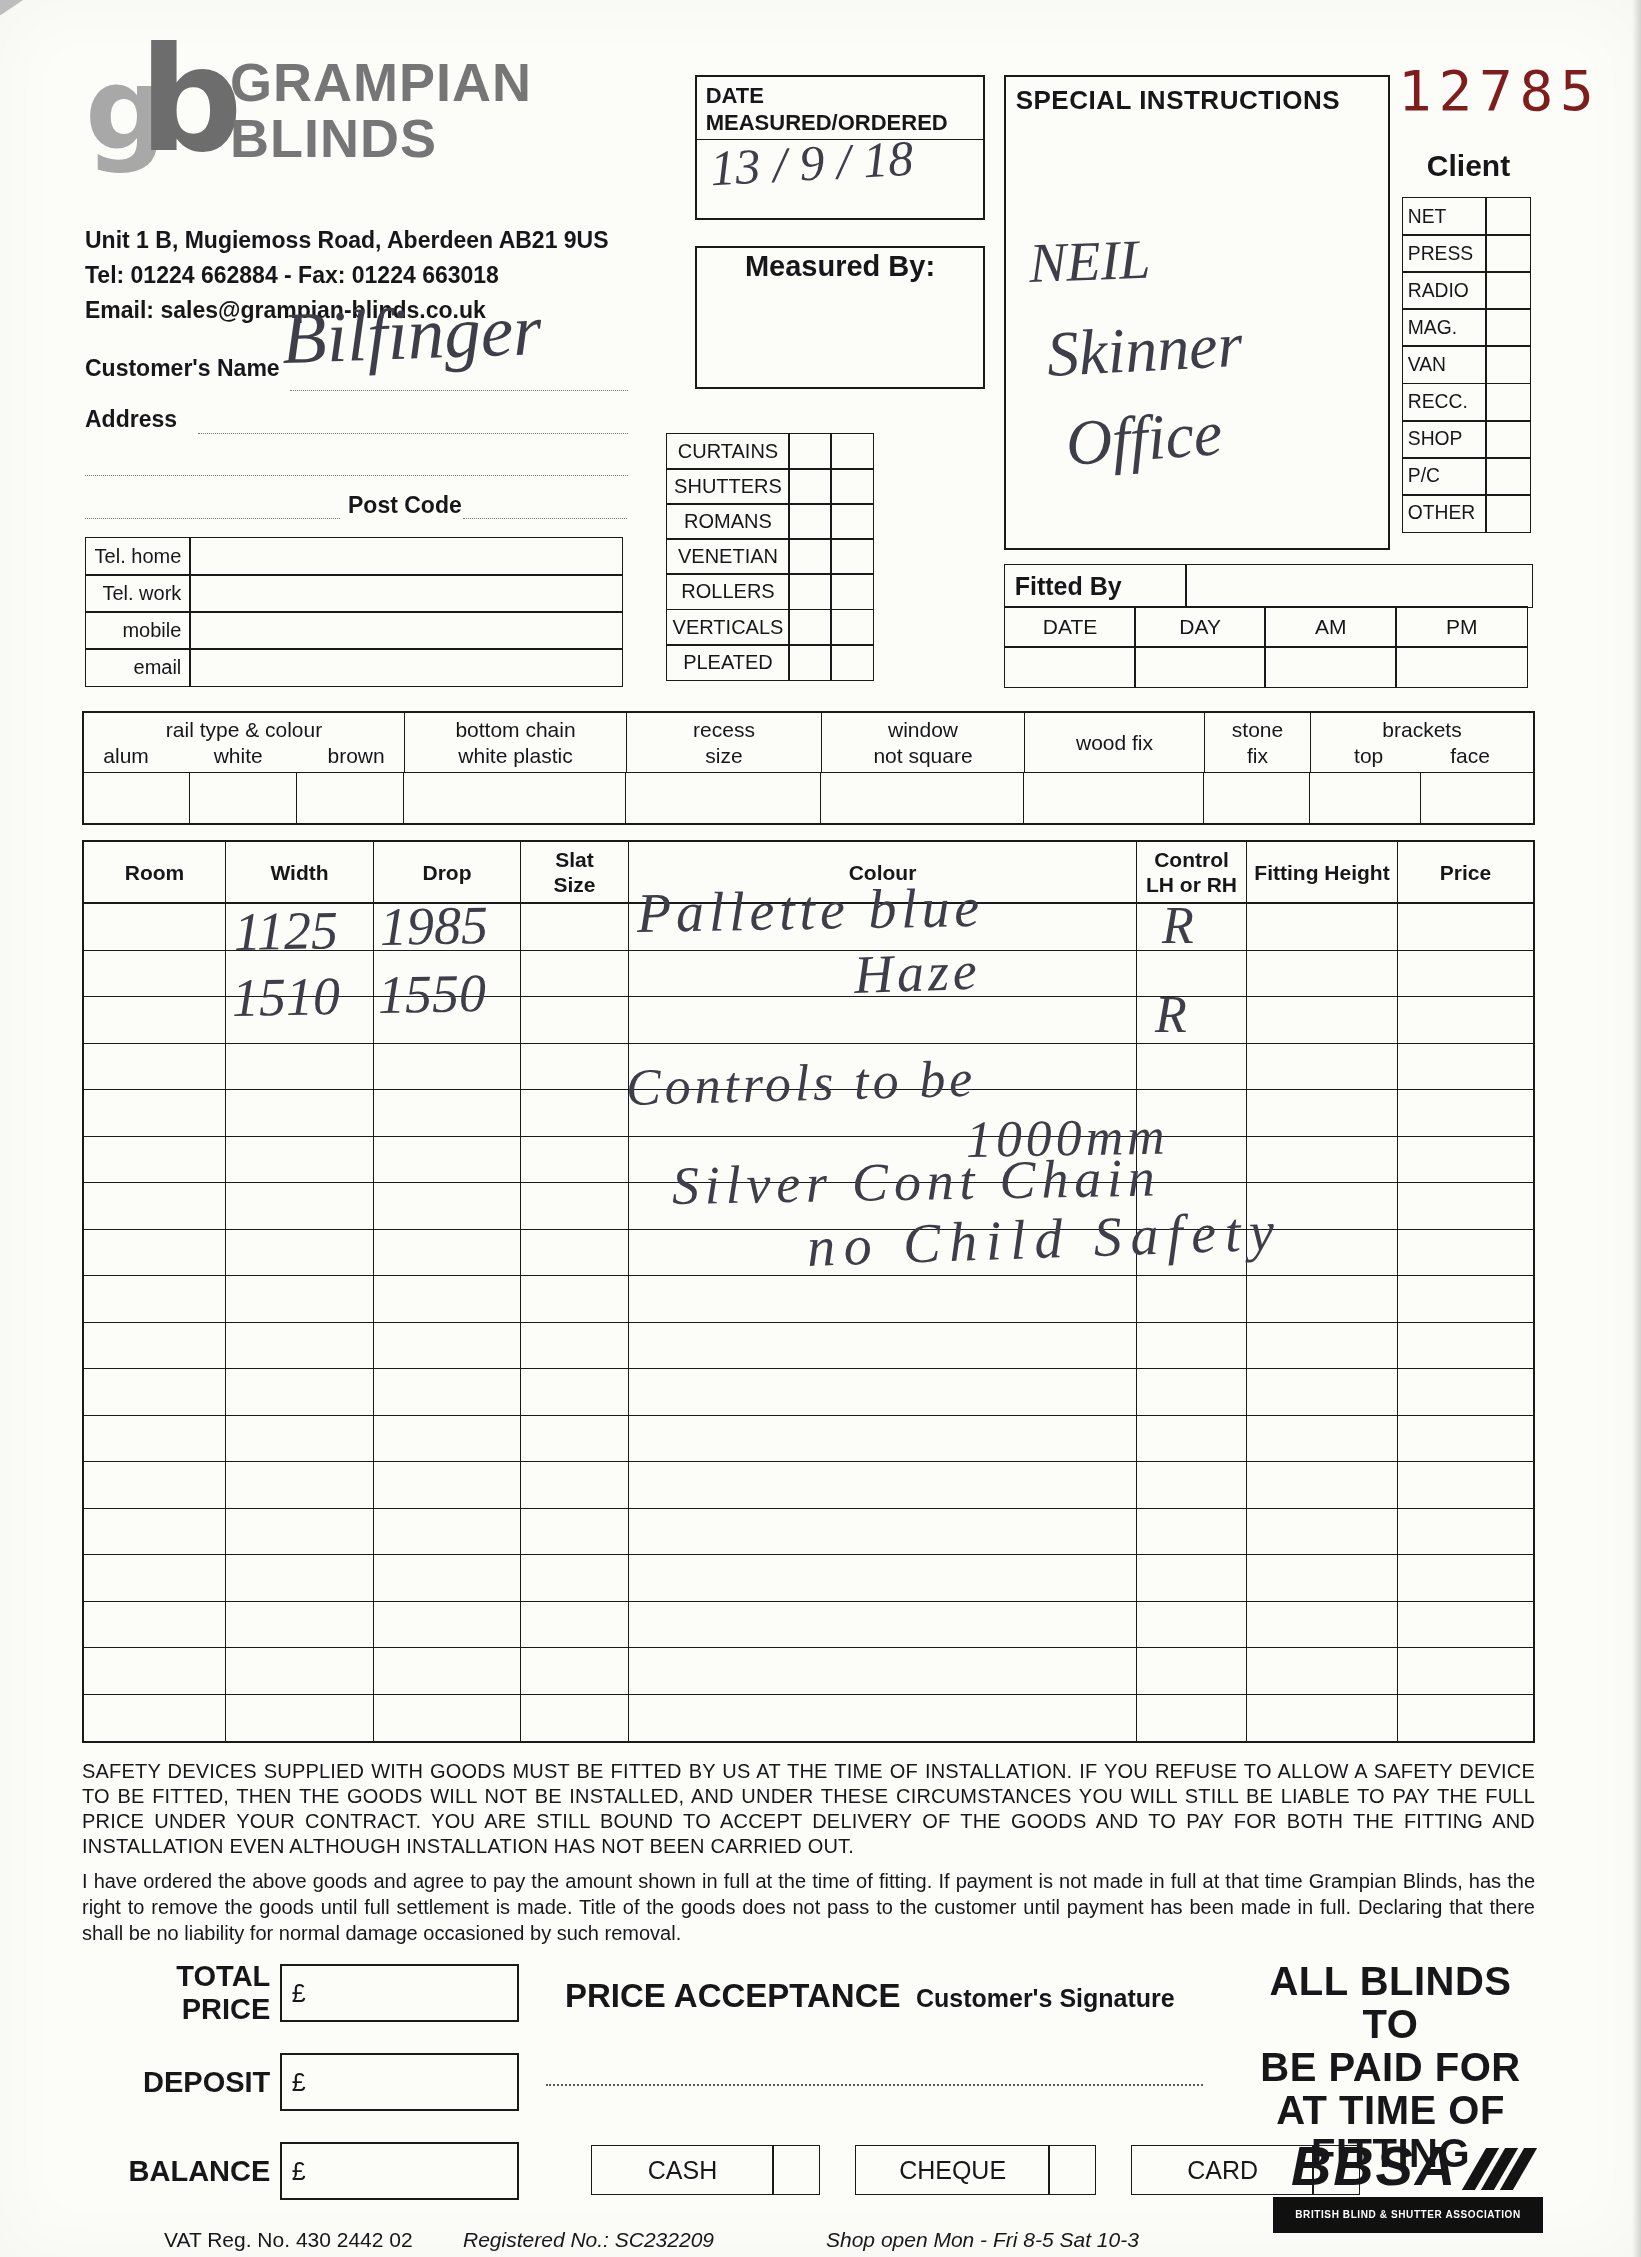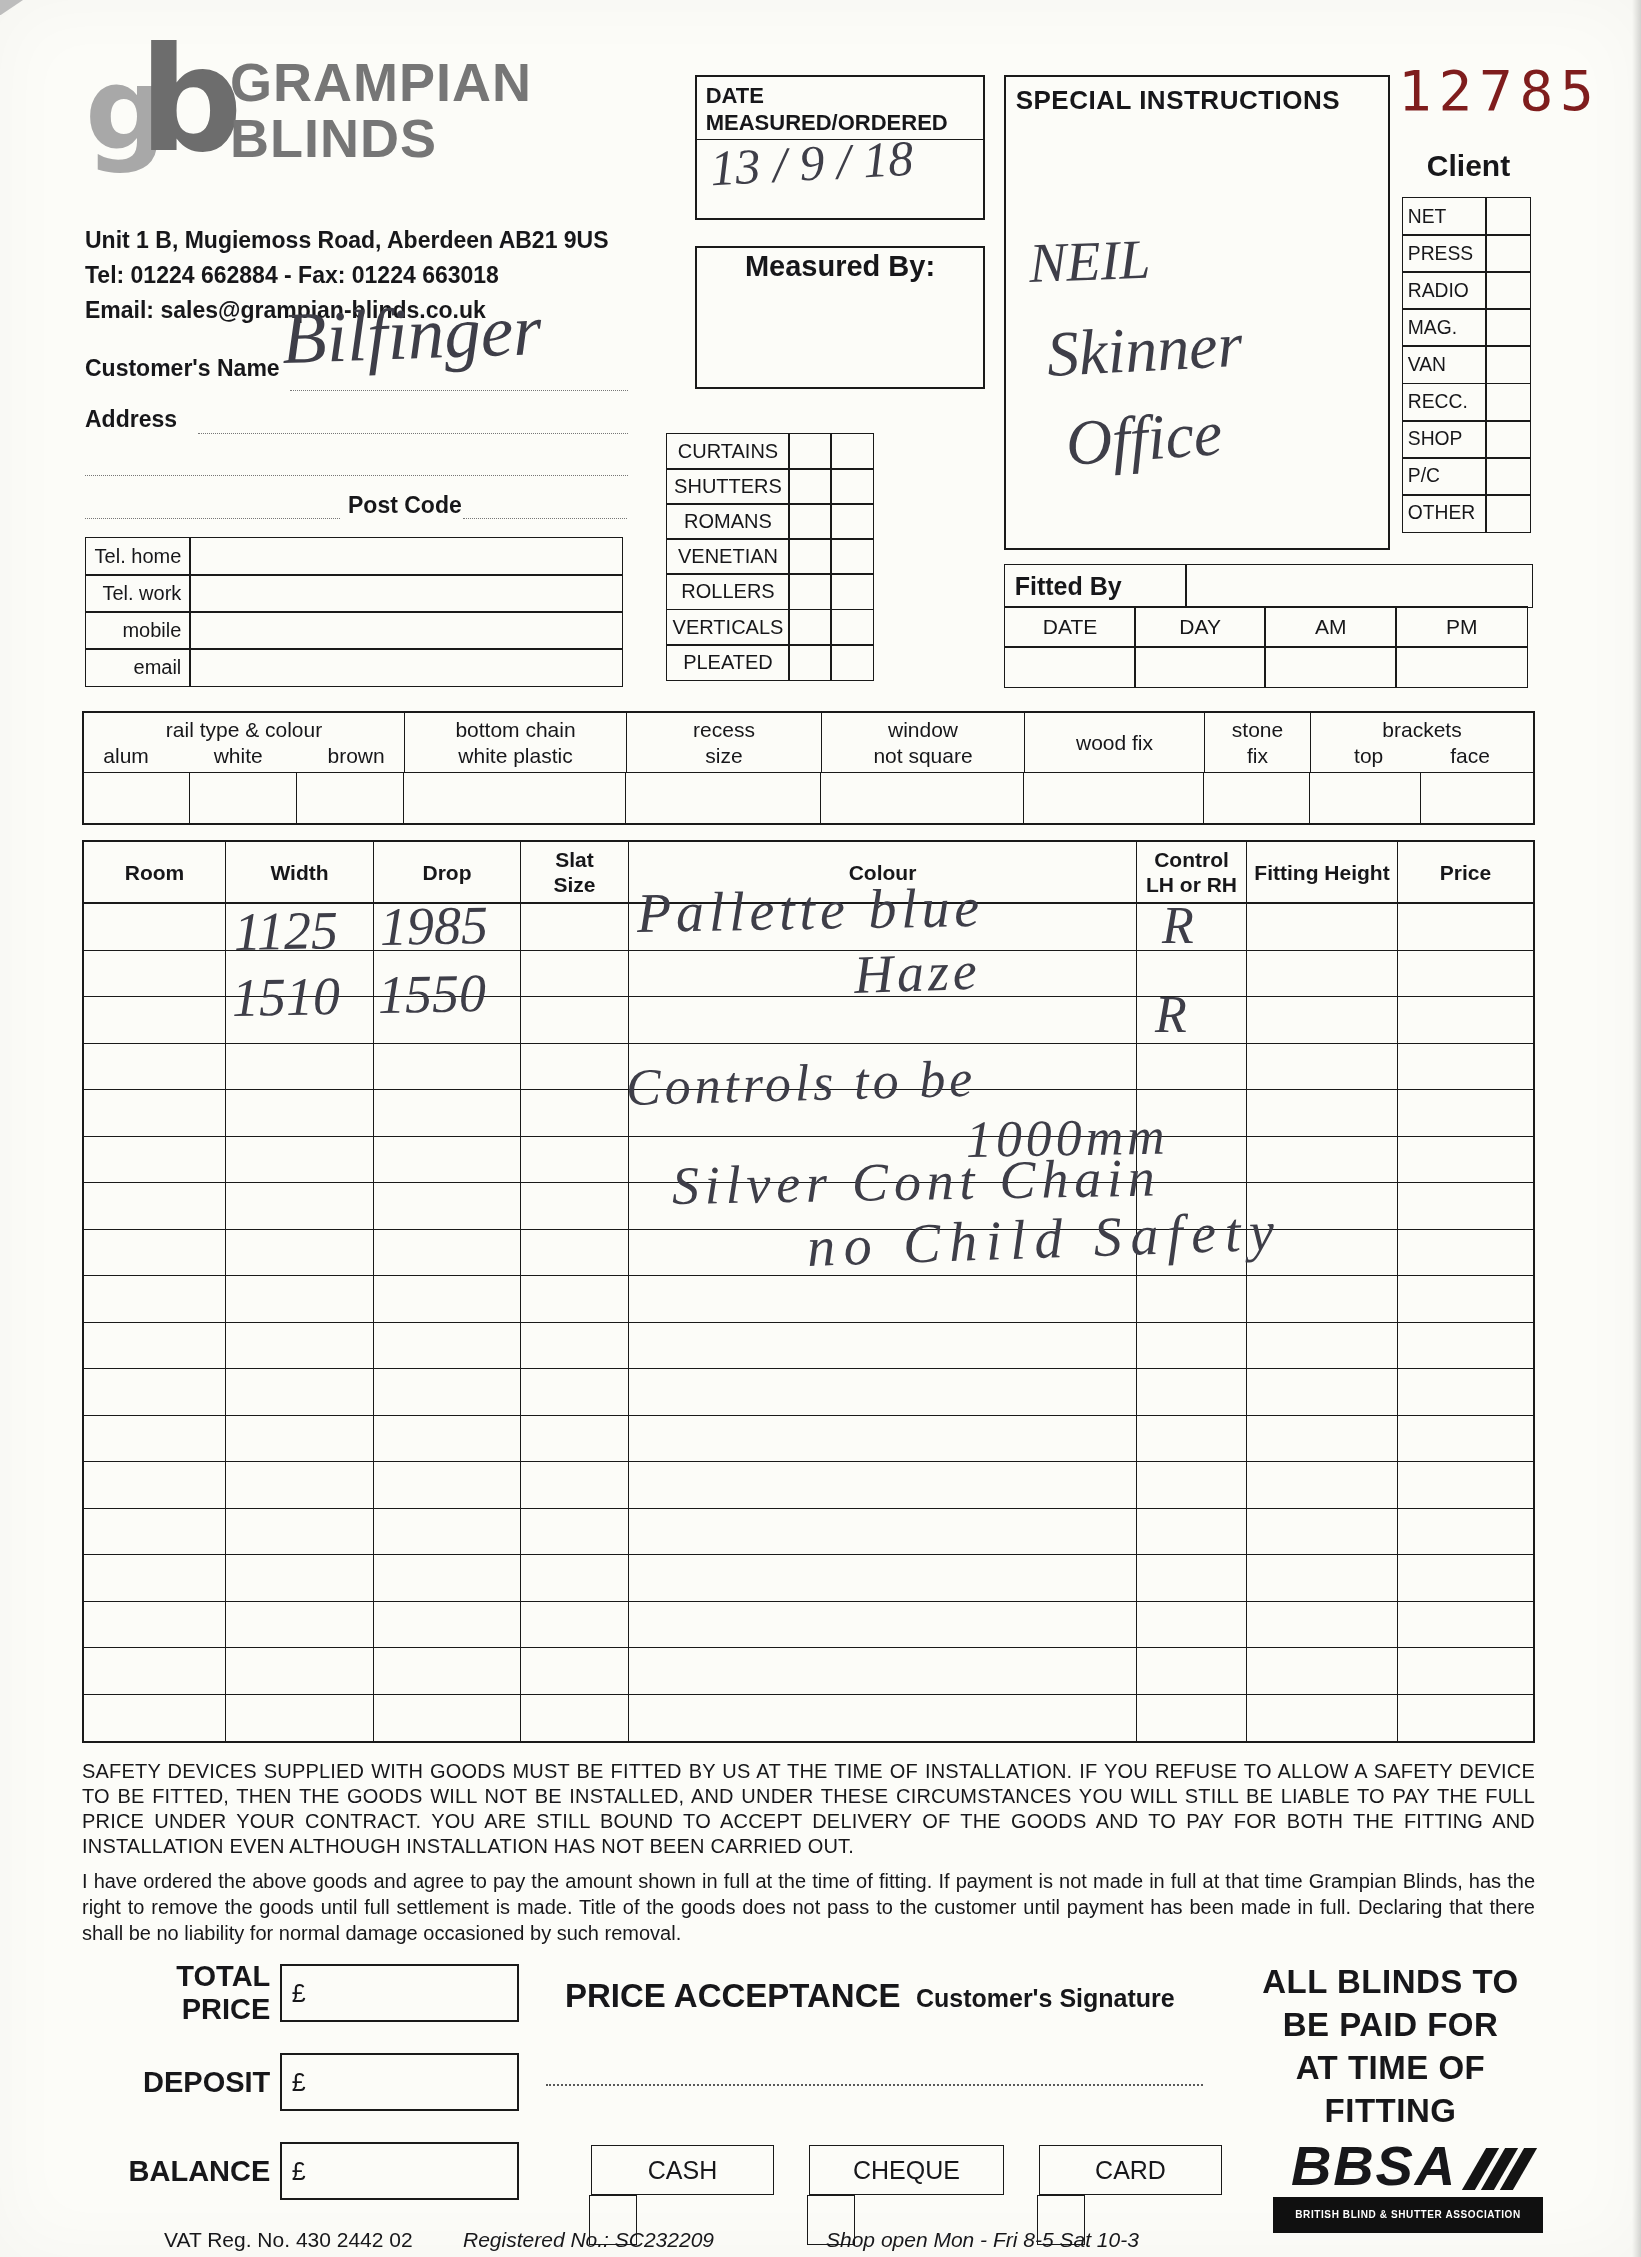--- a/index.html
+++ b/index.html
@@ -111,28 +111,28 @@
   .money-label { width:198px; text-align:right; font-weight:bold; font-size:29px; padding-right:9.7px; }
   .money-box { width:239px; height:58px; border:2.9px solid #1a1a1a; display:flex; align-items:center;
     padding-left:9.7px; font-size:25px; }
 
   .acceptance { position:absolute; left:565px; top:1977px; display:flex; align-items:baseline; gap:15.4px; }
   .acc-title { font-weight:bold; font-size:33px; }
   .acc-sub { font-weight:bold; font-size:25px; }
   .sig-dots { position:absolute; left:546px; top:2084px; width:657px; border-bottom:2.9px dotted #595959; }
 
   .pay-row { position:absolute; left:591px; top:2145px; display:flex; gap:35px; }
-  .pay-group { display:flex;flex-direction:column; }
+  .pay-group { display:flex; }
   .pay-label { height:50px; display:flex; align-items:center; justify-content:center;
     font-size:25px; border:1.9px solid #1a1a1a; }
   .pay-chk { width:48px; height:50px; border:1.9px solid #1a1a1a; margin-left:-1.9px; }
   .pw1 { width:183px; } .pw2 { width:195px; } .pw3 { width:183px; }
 
   .notice { position:absolute; left:1236px; top:1960px; width:309px; text-align:center;
-    font-weight:bold; font-size:33px; line-height:43px; letter-spacing:0.5px; }
+    font-weight:bold; font-size:40px; line-height:43px; letter-spacing:0.5px; }
 
   .bbsa { position:absolute; left:1273px; top:2136px; width:270px; }
   .bbsa-row { display:flex; align-items:flex-end; justify-content:center; height:58px; }
   .bbsa-text { font-weight:bold; font-style:italic; font-size:56px; line-height:56px; letter-spacing:1.9px; }
   .bbsa-stripes { display:flex; margin-left:9.7px; margin-bottom:3.9px; }
   .bbsa-stripe { width:12.6px; height:42px; background:#141414; transform:skewX(-30deg); margin-left:6.8px; }
   .bbsa-bar { margin-top:2.9px; height:36px; background:#101010; color:#ffffff; font-size:10px;
     letter-spacing:0.6px; display:flex; align-items:center; justify-content:center; font-weight:bold; }
 
   .footer-line { position:absolute; top:2228px; left:0; width:1641px; font-size:21px; }

